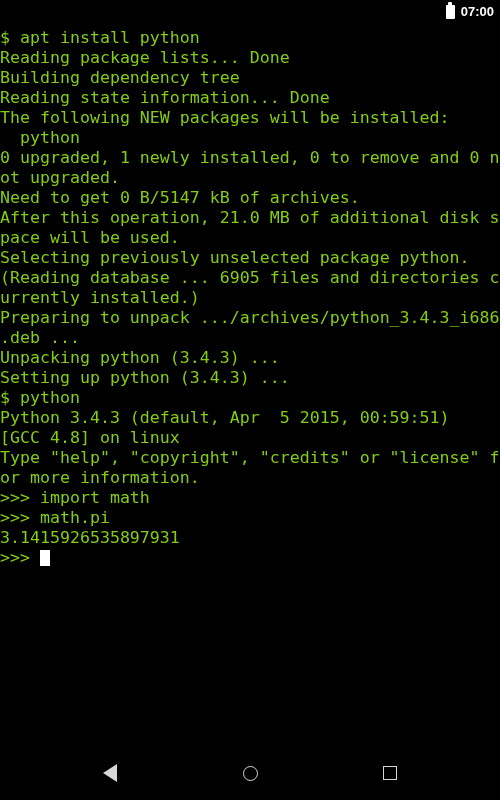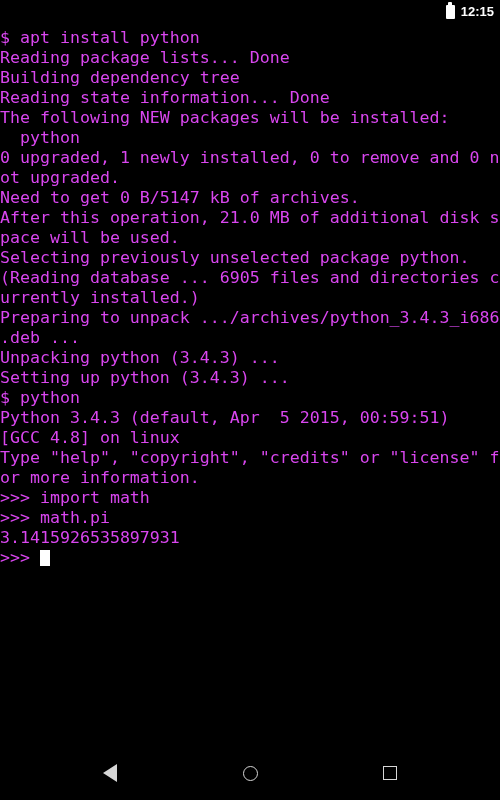--- a/index.html
+++ b/index.html
@@ -67,21 +67,21 @@
 
   
   #terminal {
     flex: 1 1 auto;
     background: #000000;
     overflow: hidden;
     padding: 4px 0 0 0;
     box-sizing: border-box;
   }
   #terminal-output {
-    color: #d946ef;
+    color: #84cc16;
     font-family: "DejaVu Sans Mono", "Liberation Mono", monospace;
     font-size: 16.6px;
     line-height: 20px;
     white-space: pre;
     letter-spacing: 0px;
     margin: 0;
     padding: 0;
   }
   .term-line {
     height: 20px;
@@ -138,21 +138,21 @@
   }
 </style>
 </head>
 <body>
 
 <div id="screen">
 
   <div id="status-bar">
     <div id="status-right">
       <span class="battery"></span>
-      <span id="status-time">12:15</span>
+      <span id="status-time">07:00</span>
     </div>
   </div>
 
   <div id="terminal">
     <div id="terminal-output"><div class="term-line">$ apt install python</div><div class="term-line">Reading package lists... Done</div><div class="term-line">Building dependency tree</div><div class="term-line">Reading state information... Done</div><div class="term-line">The following NEW packages will be installed:</div><div class="term-line">  python</div><div class="term-line">0 upgraded, 1 newly installed, 0 to remove and 0 n</div><div class="term-line">ot upgraded.</div><div class="term-line">Need to get 0 B/5147 kB of archives.</div><div class="term-line">After this operation, 21.0 MB of additional disk s</div><div class="term-line">pace will be used.</div><div class="term-line">Selecting previously unselected package python.</div><div class="term-line">(Reading database ... 6905 files and directories c</div><div class="term-line">urrently installed.)</div><div class="term-line">Preparing to unpack .../archives/python_3.4.3_i686</div><div class="term-line">.deb ...</div><div class="term-line">Unpacking python (3.4.3) ...</div><div class="term-line">Setting up python (3.4.3) ...</div><div class="term-line">$ python</div><div class="term-line">Python 3.4.3 (default, Apr  5 2015, 00:59:51)</div><div class="term-line">[GCC 4.8] on linux</div><div class="term-line">Type "help", "copyright", "credits" or "license" f</div><div class="term-line">or more information.</div><div class="term-line">&gt;&gt;&gt; import math</div><div class="term-line">&gt;&gt;&gt; math.pi</div><div class="term-line">3.1415926535897931</div><div class="term-line"><span>&gt;&gt;&gt; </span><span class="cursor"></span></div></div>
   </div>
 
   <div id="nav-bar">
     <div class="nav-btn">
       <span class="nav-back"></span>

